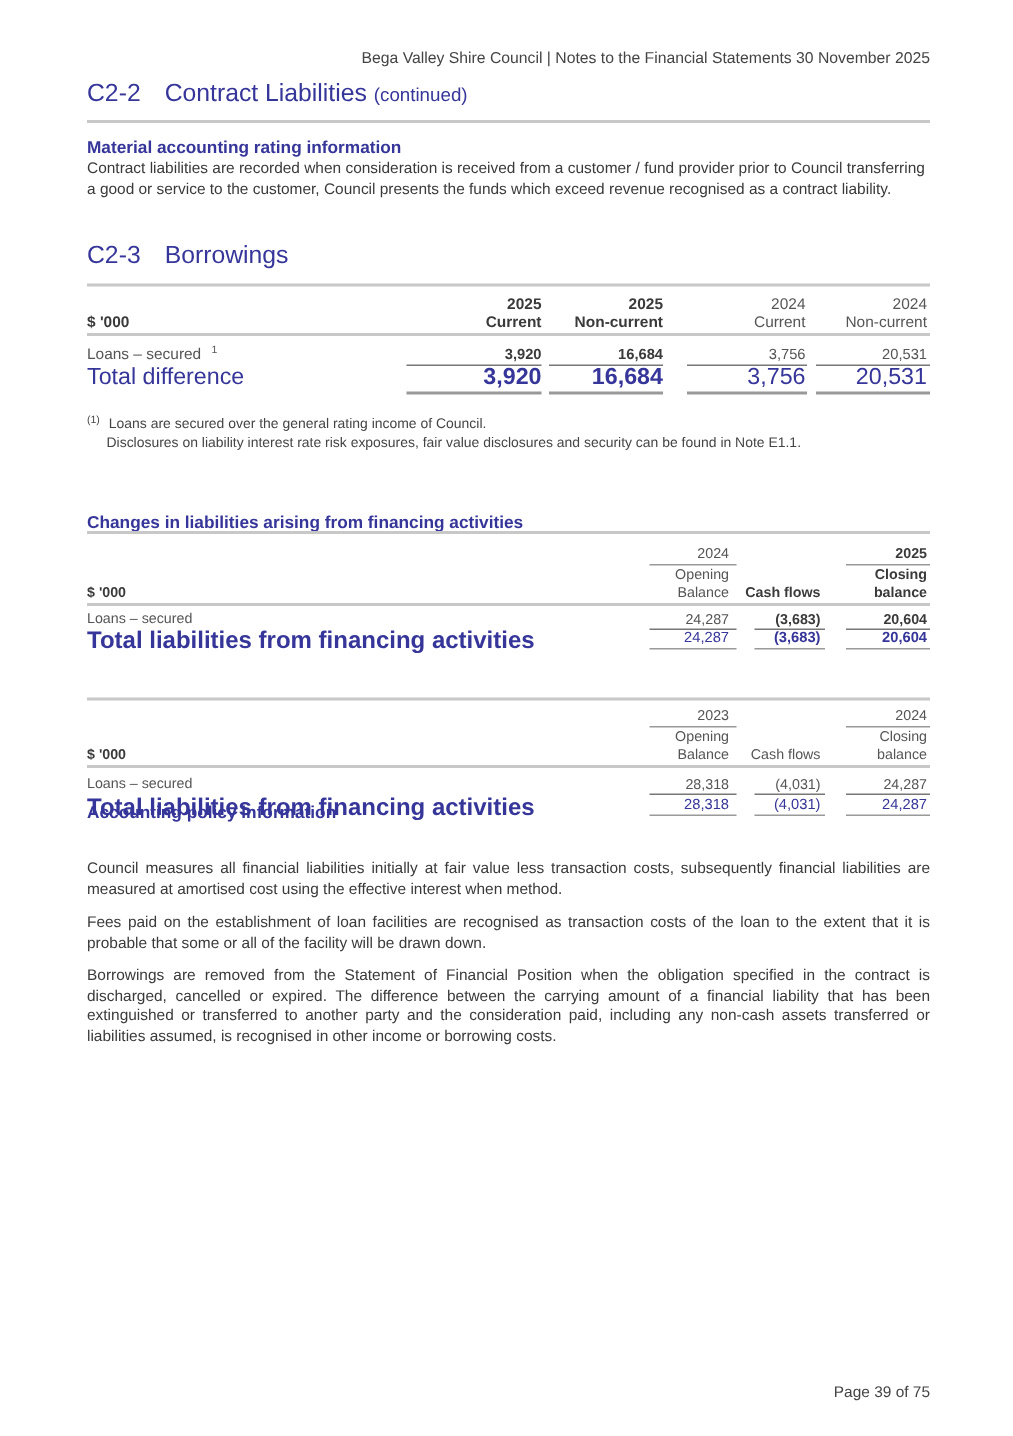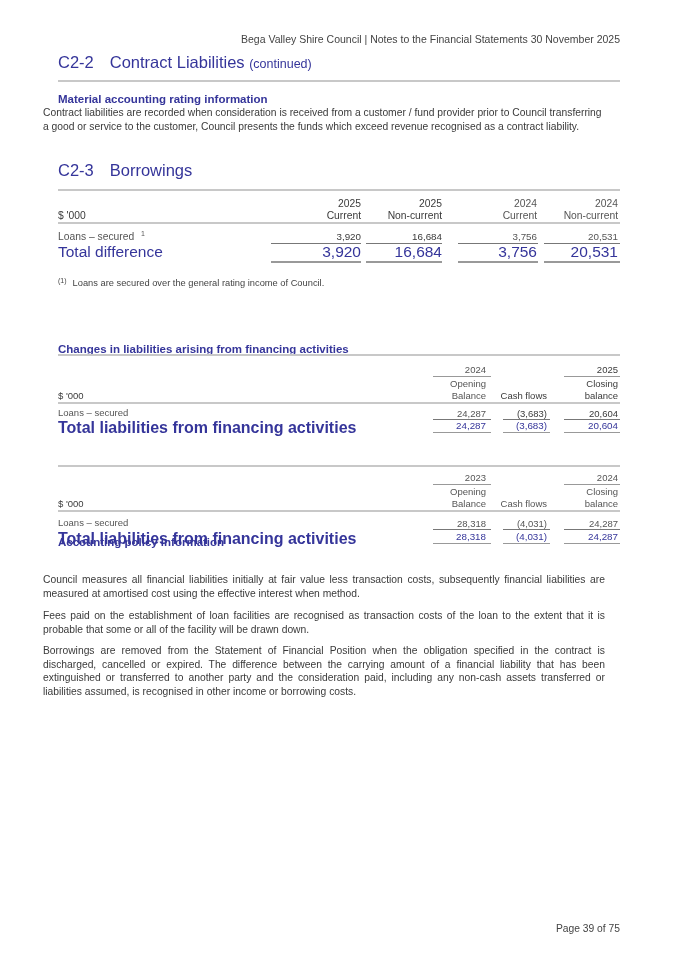--- a/index.html
+++ b/index.html
@@ -4,24 +4,24 @@
 <style>
   html, body { margin: 0; padding: 0; background: #ffffff; }
   body { width: 675px; height: 957px; position: relative; font-family: "Liberation Sans", sans-serif; color: #3a3a3a; overflow: hidden; }
   .abs { position: absolute; }
   .running-header { right: 55px; top: 33px; font-size: 10.5px; color: #444; white-space: nowrap; }
   .section-title { left: 58px; font-size: 16.5px; color: #35359a; white-space: nowrap; }
   .section-title .num { margin-right: 16px; }
   .section-title .cont { font-size: 12.5px; }
   .rule { left: 58px; width: 562px; height: 2px; background: #c8c8c8; }
   .subhead { left: 58px; font-size: 11.5px; font-weight: bold; color: #35359a; white-space: nowrap; }
-  .para { left: 43px; width: 562px; font-size: 10.3px; line-height: 13.5px; color: #3a3a3a; }
+  .para { left: 58px; width: 562px; font-size: 10.3px; line-height: 13.5px; color: #3a3a3a; }
   .para.justify { text-align: justify; }
   .cell { position: absolute; text-align: right; font-size: 10.3px; white-space: nowrap; }
-  .bold { font-weight: normal; }
+  .bold { font-weight: bold; }
   .grey { color: #555; }
   .uline { position: absolute; height: 1px; background: #777; }
   .uline.light { background: #999; }
   .label { position: absolute; left: 58px; font-size: 10.3px; white-space: nowrap; }
   .total-big { font-size: 15.5px; color: #35359a; }
   .total-sm { font-size: 16px; color: #35359a; font-weight: bold; }
   .footnote { left: 58px; font-size: 9.3px; color: #444; line-height: 13px; }
   .footnote sup { font-size: 7px; vertical-align: 3px; margin-right: 6px; }
   .page-num { right: 55px; top: 923px; font-size: 10.3px; color: #444; }
 </style>
@@ -79,20 +79,21 @@
   <div class="cell total-big" style="right:57px; top:243px;">20,531</div>
 
   <div class="uline light" style="left:271px; width:90px; top:261px; height:2px;"></div>
   <div class="uline light" style="left:366px; width:76px; top:261px; height:2px;"></div>
   <div class="uline light" style="left:458px; width:80px; top:261px; height:2px;"></div>
   <div class="uline light" style="left:544px; width:76px; top:261px; height:2px;"></div>
 </div>
 
 <div class="abs footnote" style="top:274px;">
   <div><sup>(1)</sup><span>Loans are secured over the general rating income of Council.</span></div>
+  <div style="padding-left:13px;">Disclosures on liability interest rate risk exposures, fair value disclosures and security can be found in Note E1.1.</div>
 </div>
 
 <div class="abs subhead" style="top:343px;">Changes in liabilities arising from financing activities</div>
 
 <div>
   <div class="abs rule" style="top:354px;"></div>
   <div class="cell grey" style="right:189px; top:364px; font-size:9.5px;">2024</div>
   <div class="cell bold" style="right:57px; top:364px; font-size:9.5px;">2025</div>
   <div class="uline light" style="left:433px; width:58px; top:376px;"></div>
   <div class="uline light" style="left:564px; width:56px; top:376px;"></div>

